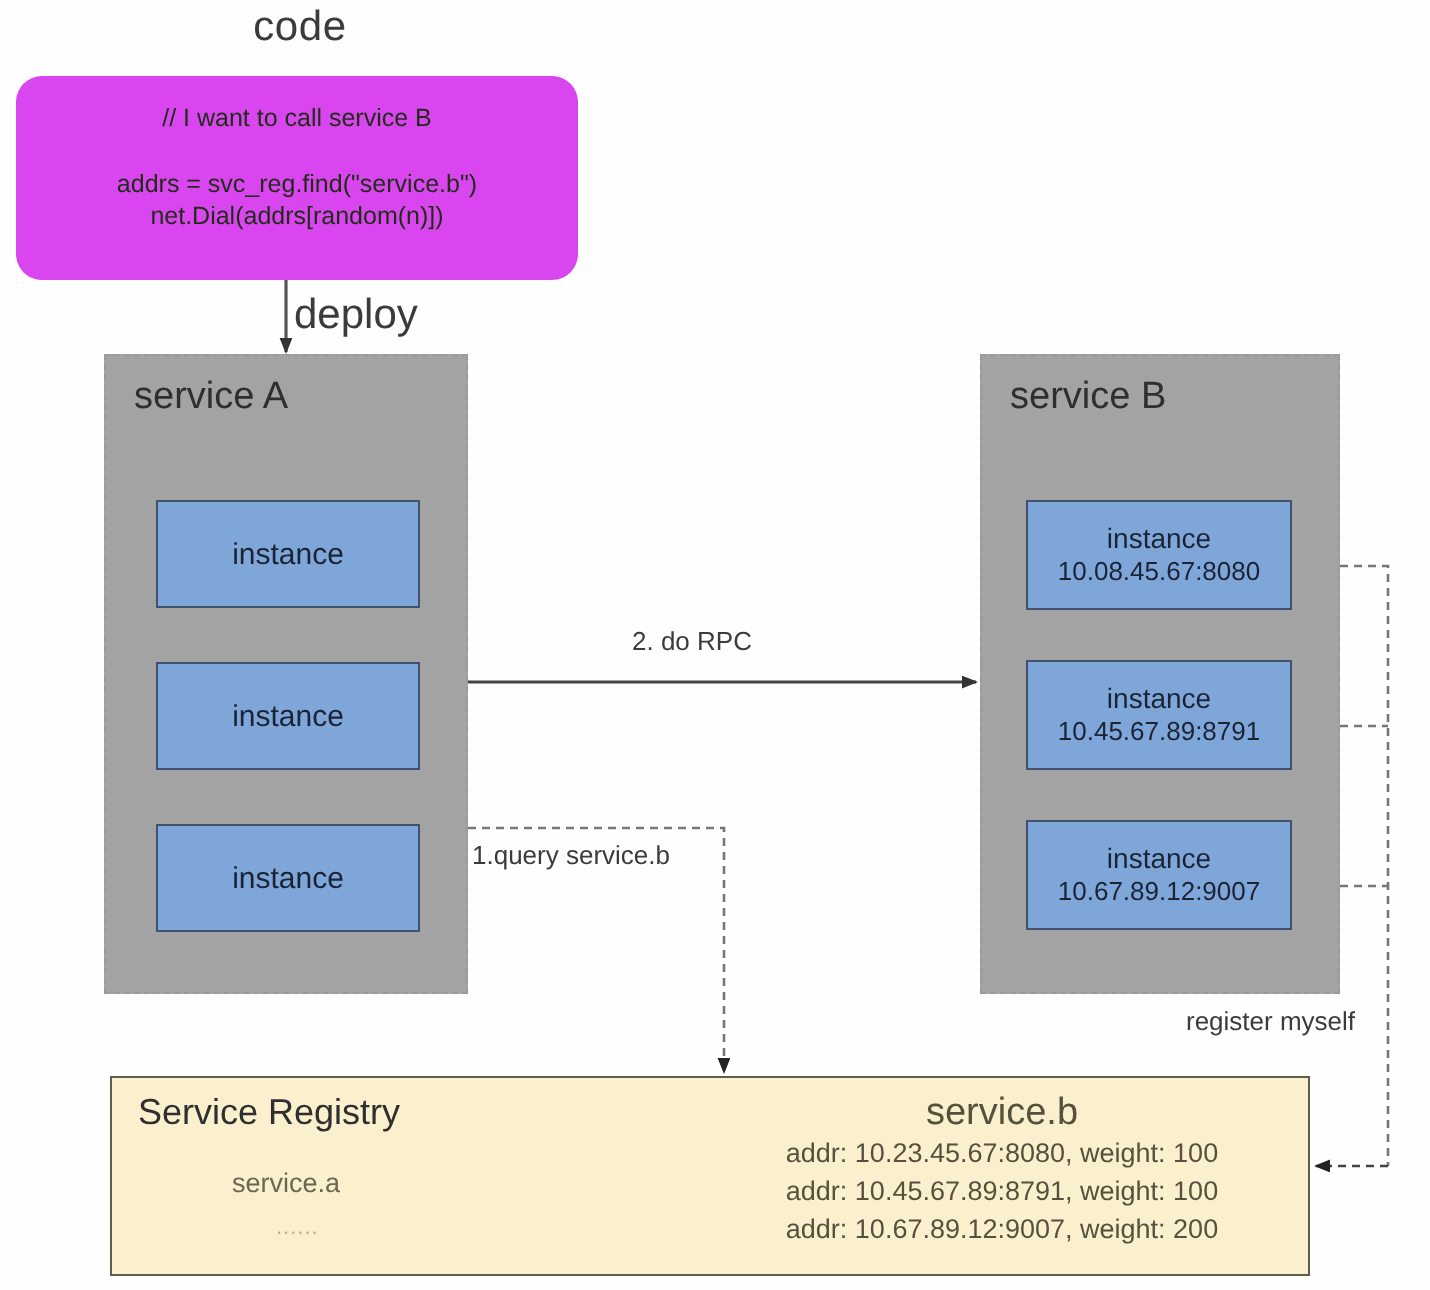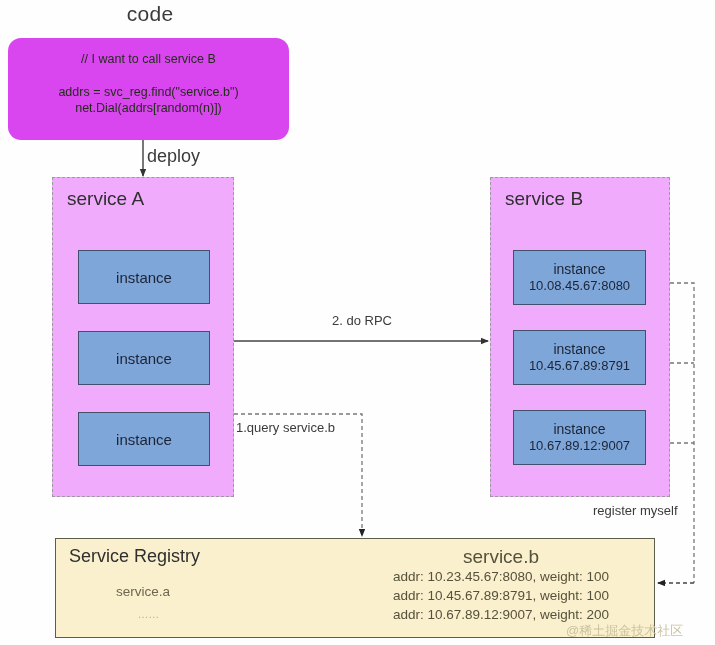--- a/index.html
+++ b/index.html
@@ -43,27 +43,27 @@
     font-size: 12.5px;
     color: #1f2d16;
     line-height: 16px;
     white-space: nowrap;
   }
   .code-comment { margin-bottom: 17px; }
 
   
   .deploy-label {
     left: 147px; top: 146px;
-    font-size: 18px;
+    font-size: 21px;
     color: #3b3b3b;
   }
 
   
   .service-box {
-    background: #f0abfc;
+    background: #a3a3a3;
     border: 1px dashed #9a9a9a;
     box-sizing: border-box;
   }
   #service-a { left: 52px; top: 177px; width: 182px; height: 320px; }
   #service-b { left: 490px; top: 177px; width: 180px; height: 320px; }
   .service-title {
     position: absolute;
     left: 14px; top: 10px;
     font-size: 19px;
     color: #2f2f2f;
@@ -121,21 +121,21 @@
     left: 300px; top: 8px;
     width: 290px;
     text-align: center;
     color: #55513c;
   }
   .svc-b-name { font-size: 19px; line-height: 20px; }
   .svc-b-row  { font-size: 13.5px; line-height: 19px; white-space: nowrap; }
 
   
   .rpc-label {
-    left: 332px; top: 313px;
+    left: 316px; top: 313px;
     font-size: 13px;
     color: #3b3b3b;
     white-space: nowrap;
   }
   .query-label {
     left: 236px; top: 420px;
     font-size: 13px;
     color: #3b3b3b;
     white-space: nowrap;
   }
@@ -240,15 +240,14 @@
     <div class="svc-a-dots">......</div>
 
     <div class="svc-b-block">
       <div class="svc-b-name">service.b</div>
       <div class="svc-b-row">addr: 10.23.45.67:8080, weight: 100</div>
       <div class="svc-b-row">addr: 10.45.67.89:8791, weight: 100</div>
       <div class="svc-b-row">addr: 10.67.89.12:9007, weight: 200</div>
     </div>
   </div>
 
-  <div class="abs watermark">@稀土掘金技术社区</div>
 
 </div>
 
 </body></html>

